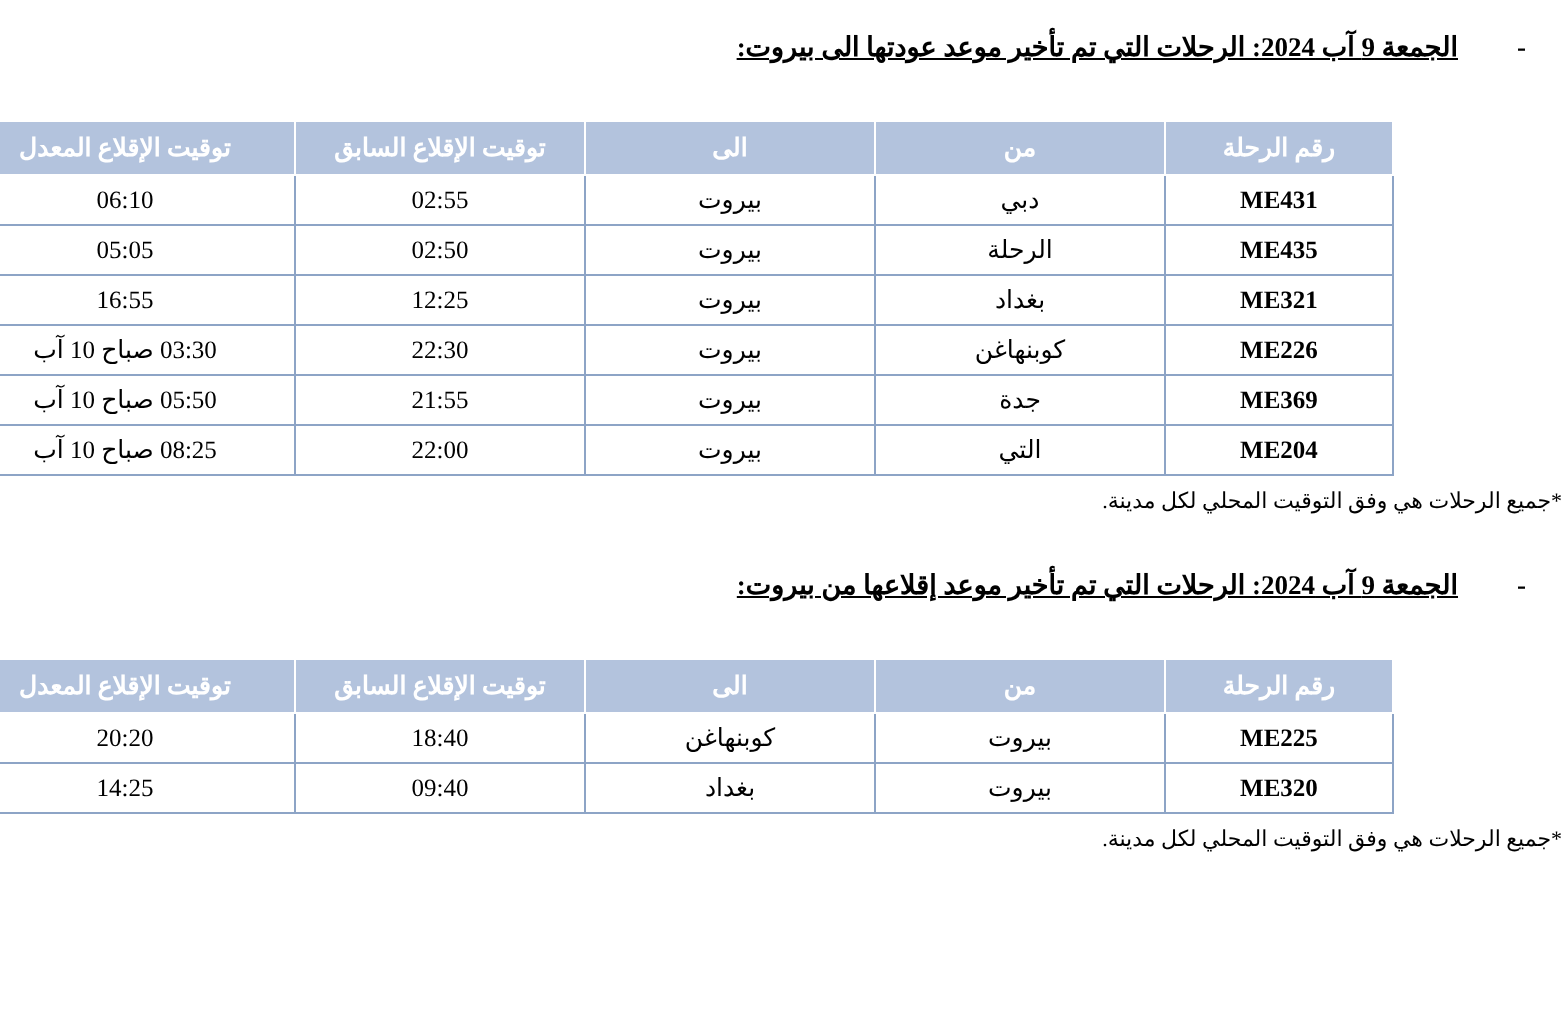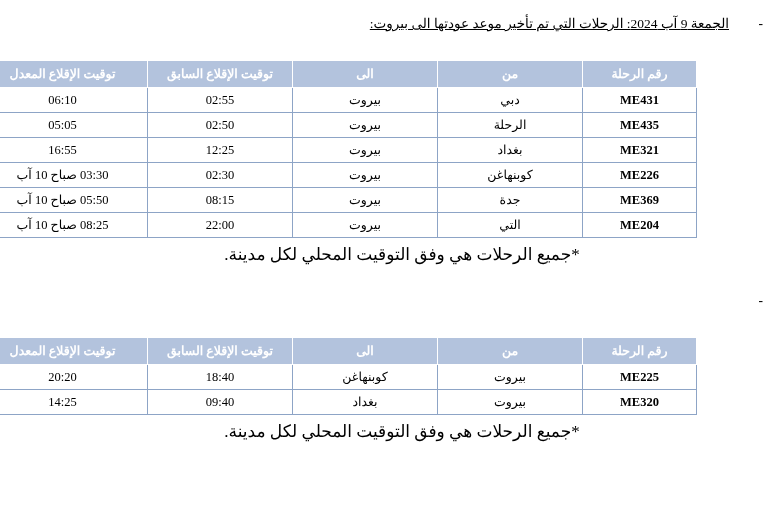--- a/index.html
+++ b/index.html
@@ -35,21 +35,21 @@
     min-width: 52px;
     text-align: right;
     padding-right: 18px;
     box-sizing: border-box;
     font-size: 13.5px;
     font-weight: bold;
     line-height: 20px;
   }
   .head-title {
     font-size: 13.5px;
-    font-weight: normal;
+    font-weight: bold;
     text-decoration: underline;
     line-height: 20px;
     letter-spacing: 0;
     white-space: nowrap;
     margin-left: 10px;
   }
 
   
   .tbl-wrap {
     padding-right: 84px;
@@ -88,22 +88,22 @@
     font-size: 12px;
   }
   .col-flight { width: 114px; }
   .col-from   { width: 145px; }
   .col-to     { width: 145px; }
   .col-prev   { width: 145px; }
   .col-new    { width: 170px; }
 
   
   .footnote {
-    text-align: center;
-    font-size: 17px;
+    text-align: right;
+    font-size: 11px;
     padding-left: 23px;
     padding-top: 6px;
     direction: rtl;
   }
   .spacer-lg { height: 26px; }
   .top-pad { height: 14px; }
 </style>
 </head>
 <body>
 
@@ -155,47 +155,48 @@
           <td class="flight-no">ME321</td>
           <td class="arabic-cell">بغداد</td>
           <td class="arabic-cell">بيروت</td>
           <td>12:25</td>
           <td>16:55</td>
         </tr>
         <tr>
           <td class="flight-no">ME226</td>
           <td class="arabic-cell">كوبنهاغن</td>
           <td class="arabic-cell">بيروت</td>
-          <td>02:30</td>
+          <td>22:30</td>
           <td>03:30 صباح 10 آب</td>
         </tr>
         <tr>
           <td class="flight-no">ME369</td>
           <td class="arabic-cell">جدة</td>
           <td class="arabic-cell">بيروت</td>
-          <td>08:15</td>
+          <td>21:55</td>
           <td>05:50 صباح 10 آب</td>
         </tr>
         <tr>
           <td class="flight-no">ME204</td>
           <td class="arabic-cell">التي</td>
           <td class="arabic-cell">بيروت</td>
           <td>22:00</td>
           <td>08:25 صباح 10 آب</td>
         </tr>
       </tbody>
     </table>
   </div>
 
   <div class="footnote">*جميع الرحلات هي وفق التوقيت المحلي لكل مدينة.</div>
 
   <div class="spacer-lg"></div>
 
   <div class="section-head">
     <div class="bullet-cell">-</div>
+    <div class="head-title">الجمعة 9 آب 2024: الرحلات التي تم تأخير موعد إقلاعها من بيروت:</div>
   </div>
 
   <div class="spacer-lg"></div>
 
   <div class="tbl-wrap">
     <table class="flights">
       <colgroup>
         <col class="col-flight">
           <col class="col-from">
           <col class="col-to">

